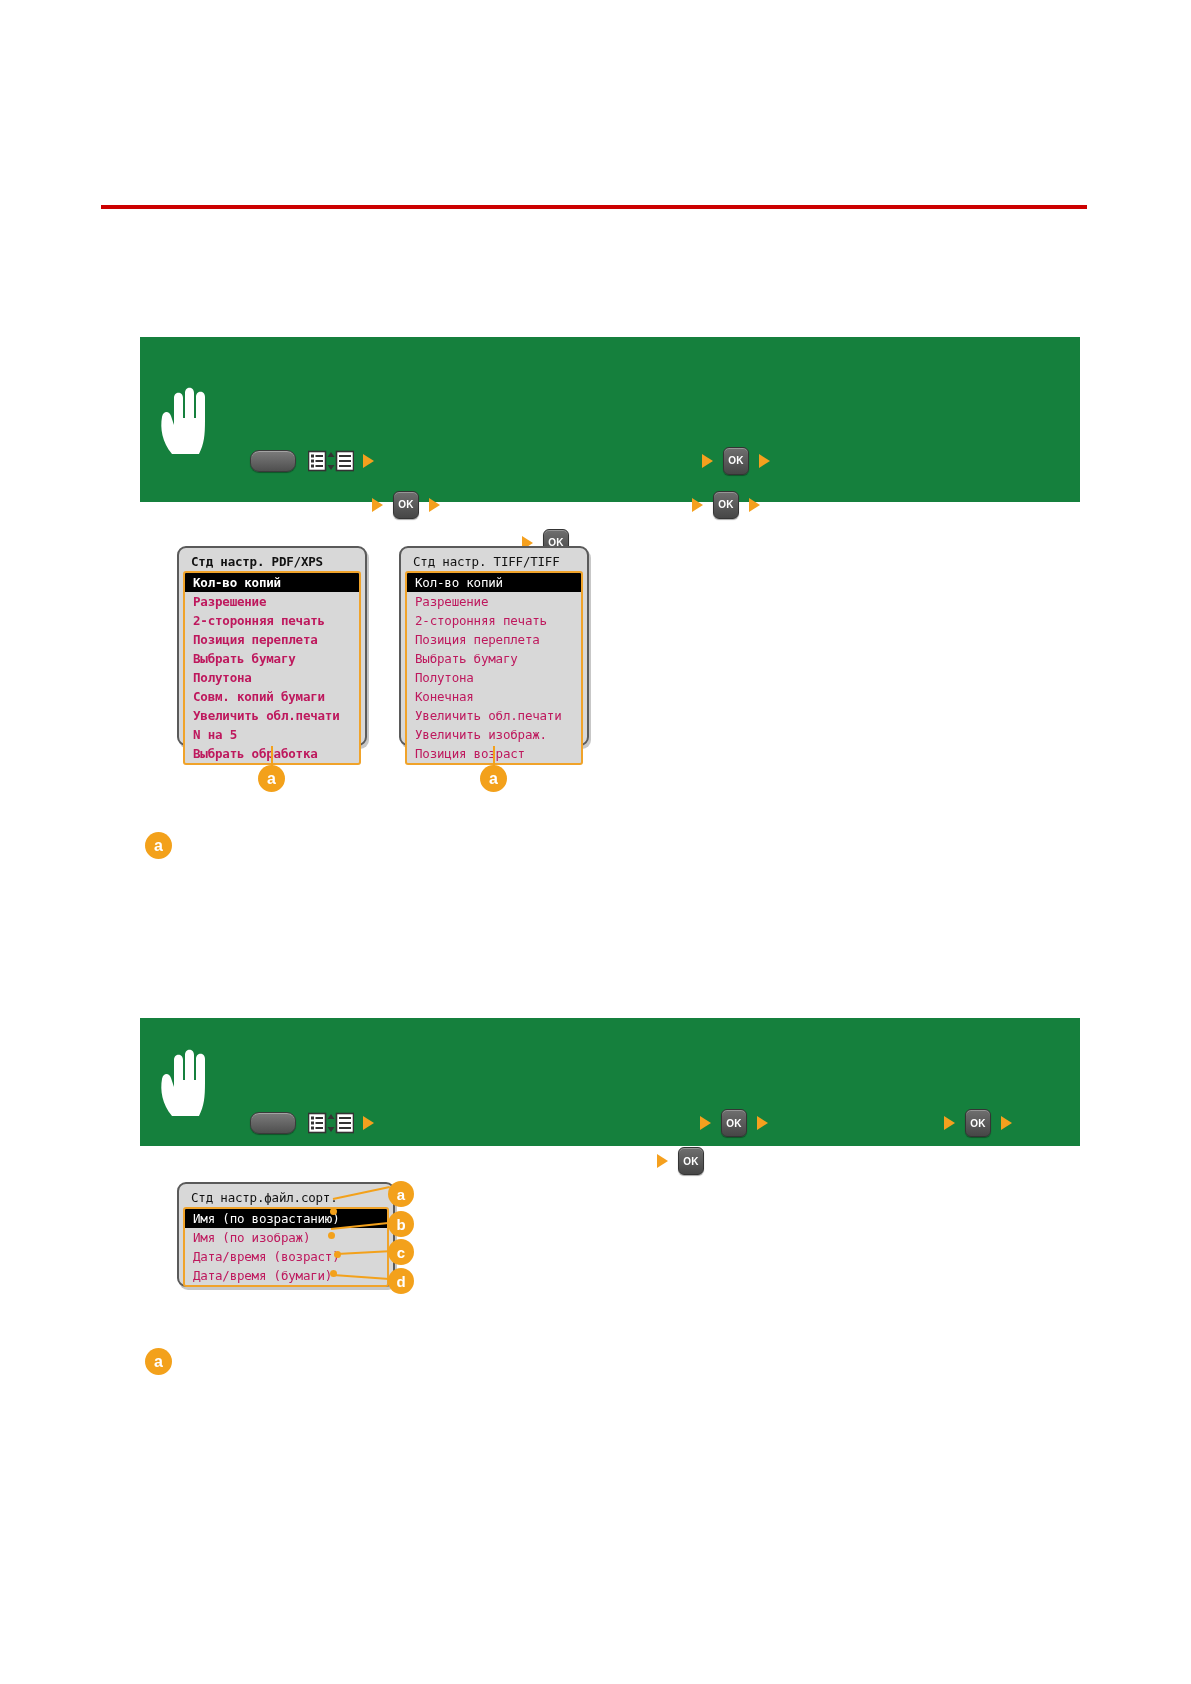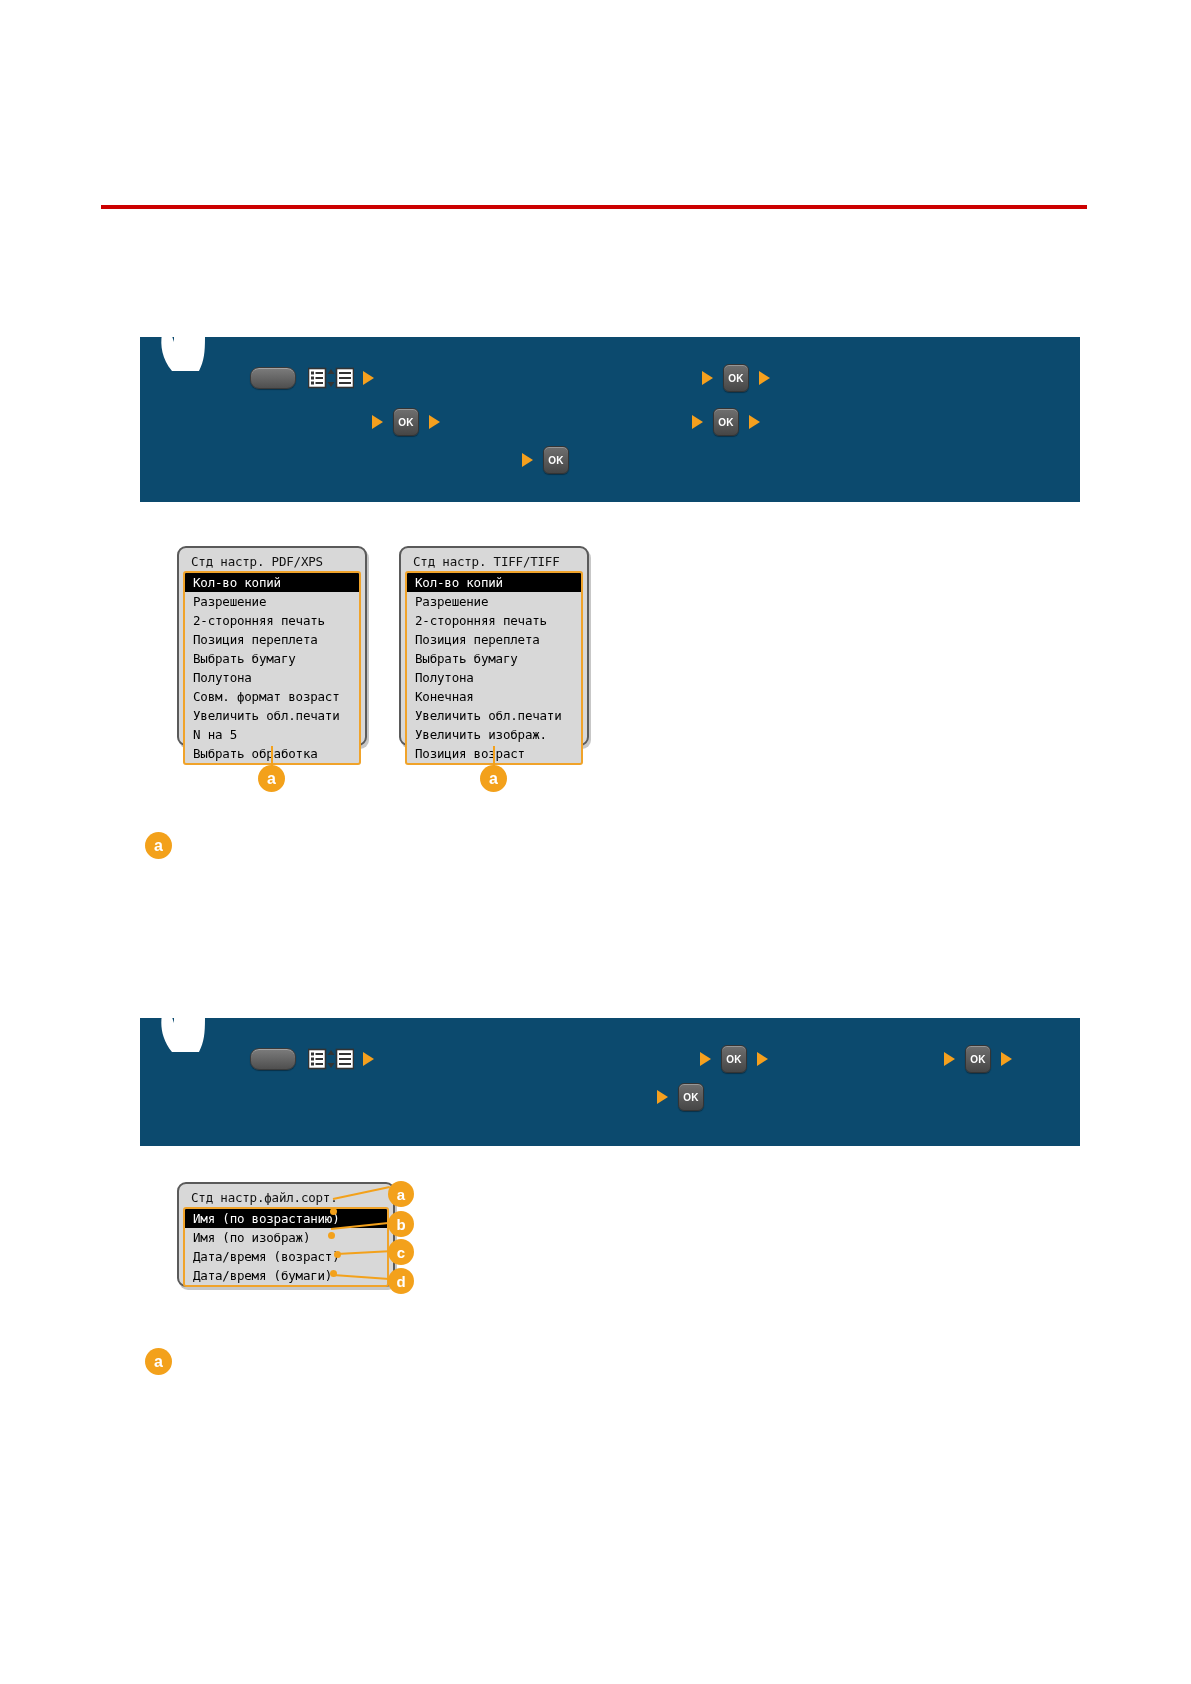--- a/index.html
+++ b/index.html
@@ -11,21 +11,21 @@
   .page{position:relative;width:1191px;height:1684px;}
 
   
   .rule-red{
     position:absolute;left:101px;top:205px;width:986px;height:4px;
     background:#cc0000;
   }
 
   
   .instr{
-    position:absolute;background:#0c4a6e;display:flex;align-items:flex-start;
+    position:absolute;background:#15803d;display:flex;align-items:center;
   }
   .instr .hand{
     width:92px;background:#aac58d;flex:0 0 92px;position:relative;
   }
   .instr .hand svg{position:absolute;left:50%;top:50%;transform:translate(-50%,-50%);}
   .instr .rows{flex:1 1 auto;position:relative;}
 
   .irow{position:absolute;display:flex;align-items:center;height:26px;}
 
   
@@ -70,21 +70,21 @@
   }
   .lcd .title{
     font-size:12.5px;color:#111;padding:1px 0 2px 8px;letter-spacing:-0.2px;
     white-space:nowrap;
   }
   .lcd .listbox{
     border:2px solid #f0a32a;border-radius:3px;background:#d8d8d8;
     padding:0;overflow:hidden;
   }
   .lcd .item{
-    font-size:12.5px;color:#000000;padding:1px 0 1px 8px;white-space:nowrap;
+    font-size:12.5px;color:#be185d;padding:1px 0 1px 8px;white-space:nowrap;
     letter-spacing:-0.2px;line-height:17px;height:17px;
   }
   .lcd .item.sel{background:#000000;color:#ffffff;}
 
   
   .cal{
     position:absolute;width:27px;height:27px;border-radius:50%;
     background:#f3a11b;color:#fff;font-size:16px;font-weight:bold;
     display:flex;align-items:center;justify-content:center;
     font-family:"Liberation Sans", sans-serif;line-height:1;
@@ -174,30 +174,30 @@
         <span class="tri"></span>
         <span class="gap" style="width:10px;"></span>
         <span class="key-ok">OK</span>
         <span class="gap" style="width:10px;"></span>
         <span class="step-label"></span>
       </div>
 
     </div>
   </div>
 
-  <div class="lcd" style="left:177px;top:546px;width:190px;height:200px;">
+  <div class="lcd" style="left:177px;top:546px;width:190px;height:200px;font-weight:bold;">
     <div class="title">Стд настр. PDF/XPS</div>
     <div class="listbox">
       <div class="item sel">Кол-во копий</div>
       <div class="item">Разрешение</div>
       <div class="item">2-сторонняя печать</div>
       <div class="item">Позиция переплета</div>
       <div class="item">Выбрать бумагу</div>
       <div class="item">Полутона</div>
-      <div class="item">Совм. формат возраст</div>
+      <div class="item">Совм. копий бумаги</div>
       <div class="item">Увеличить обл.печати</div>
       <div class="item">N на 5</div>
       <div class="item">Выбрать обработка</div>
     </div>
   </div>
 
   <div class="lead" style="left:271px;top:746px;width:2px;height:22px;"></div>
   <div class="cal" style="left:258px;top:765px;">a</div>
 
   <div class="lcd" style="left:399px;top:546px;width:190px;height:200px;">

